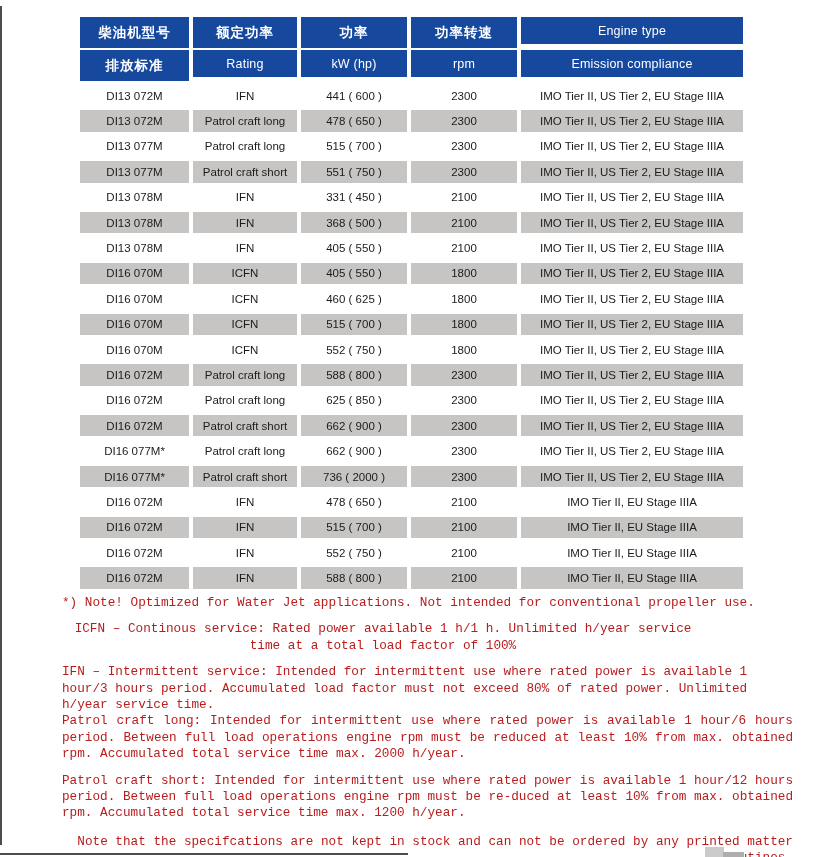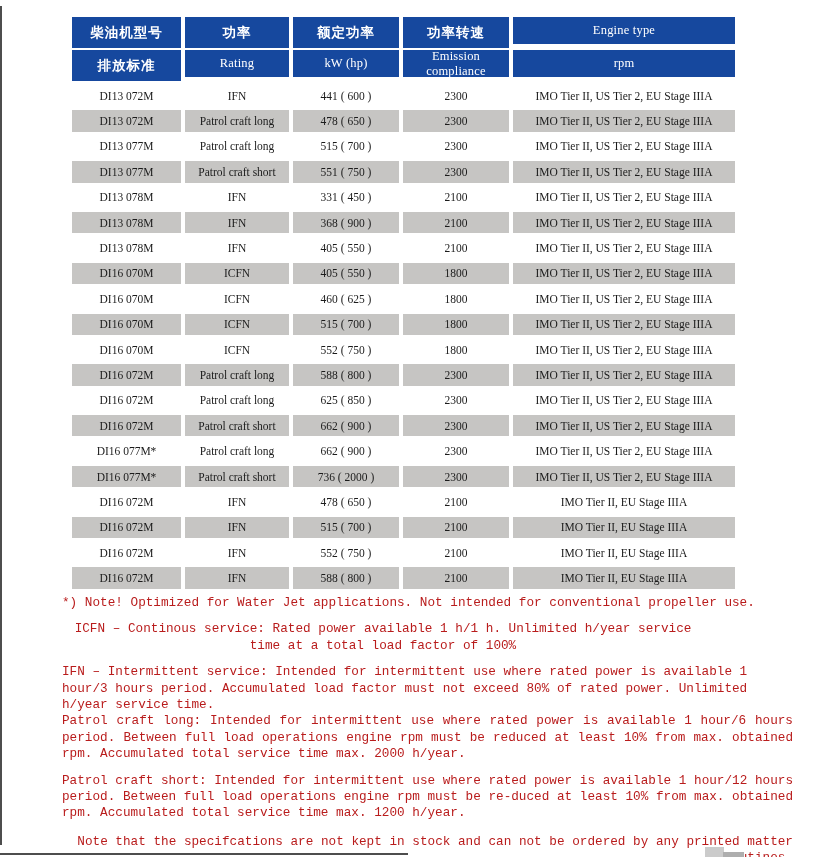--- a/index.html
+++ b/index.html
@@ -10,21 +10,21 @@
     font-family:"Liberation Sans", sans-serif;
     overflow:hidden;
   }
   
   .edge-left{position:absolute;left:0;top:6px;width:2px;height:839px;background:#4d4d4d;}
   .edge-bottom{position:absolute;left:0;top:853px;width:408px;height:2px;background:#4d4d4d;}
   .frag1{position:absolute;left:705px;top:847px;width:19px;height:10px;background:#cbcbcb;}
   .frag2{position:absolute;left:723px;top:852px;width:21px;height:5px;background:#aeaeae;}
 
   
-  #spec-table{position:absolute;left:72px;top:17px;width:663px;font-family:Liberation Serif, serif;}
+  #spec-table{position:absolute;left:80px;top:17px;width:663px;}
   .grid5{
     display:grid;
     grid-template-columns:109px 104px 106px 106px 222px;
     column-gap:4px;
   }
   #table-header{row-gap:2px;}
   #table-header .hcell{
     background:#16489E;
     color:#ffffff;
     display:flex;align-items:center;justify-content:center;
@@ -61,30 +61,30 @@
 
 <div id="page">
 
   <div class="edge-left"></div>
   <div class="edge-bottom"></div>
 
   <div id="spec-table">
 
     <div id="table-header" class="grid5">
       <div class="hcell hrow1">柴油机型号</div>
+      <div class="hcell hrow1">额定功率</div>
       <div class="hcell hrow1">功率</div>
-      <div class="hcell hrow1">额定功率</div>
       <div class="hcell hrow1">功率转速</div>
       <div class="hcell hrow2">Engine type</div>
 
       <div class="hcell hrow1">排放标准</div>
       <div class="hcell hrow2">Rating</div>
       <div class="hcell hrow2">kW (hp)</div>
+      <div class="hcell hrow2">rpm</div>
       <div class="hcell hrow2">Emission compliance</div>
-      <div class="hcell hrow2">rpm</div>
     </div>
 
     <div id="table-body">
         <div class="row grid5">
     <div class="cell">DI13 072M</div>
     <div class="cell">IFN</div>
     <div class="cell">441 ( 600 )</div>
     <div class="cell">2300</div>
     <div class="cell">IMO Tier II, US Tier 2, EU Stage IIIA</div>
   </div>
@@ -112,21 +112,21 @@
         <div class="row grid5">
     <div class="cell">DI13 078M</div>
     <div class="cell">IFN</div>
     <div class="cell">331 ( 450 )</div>
     <div class="cell">2100</div>
     <div class="cell">IMO Tier II, US Tier 2, EU Stage IIIA</div>
   </div>
         <div class="row grid5 alt">
     <div class="cell">DI13 078M</div>
     <div class="cell">IFN</div>
-    <div class="cell">368 ( 900 )</div>
+    <div class="cell">368 ( 500 )</div>
     <div class="cell">2100</div>
     <div class="cell">IMO Tier II, US Tier 2, EU Stage IIIA</div>
   </div>
         <div class="row grid5">
     <div class="cell">DI13 078M</div>
     <div class="cell">IFN</div>
     <div class="cell">405 ( 550 )</div>
     <div class="cell">2100</div>
     <div class="cell">IMO Tier II, US Tier 2, EU Stage IIIA</div>
   </div>

